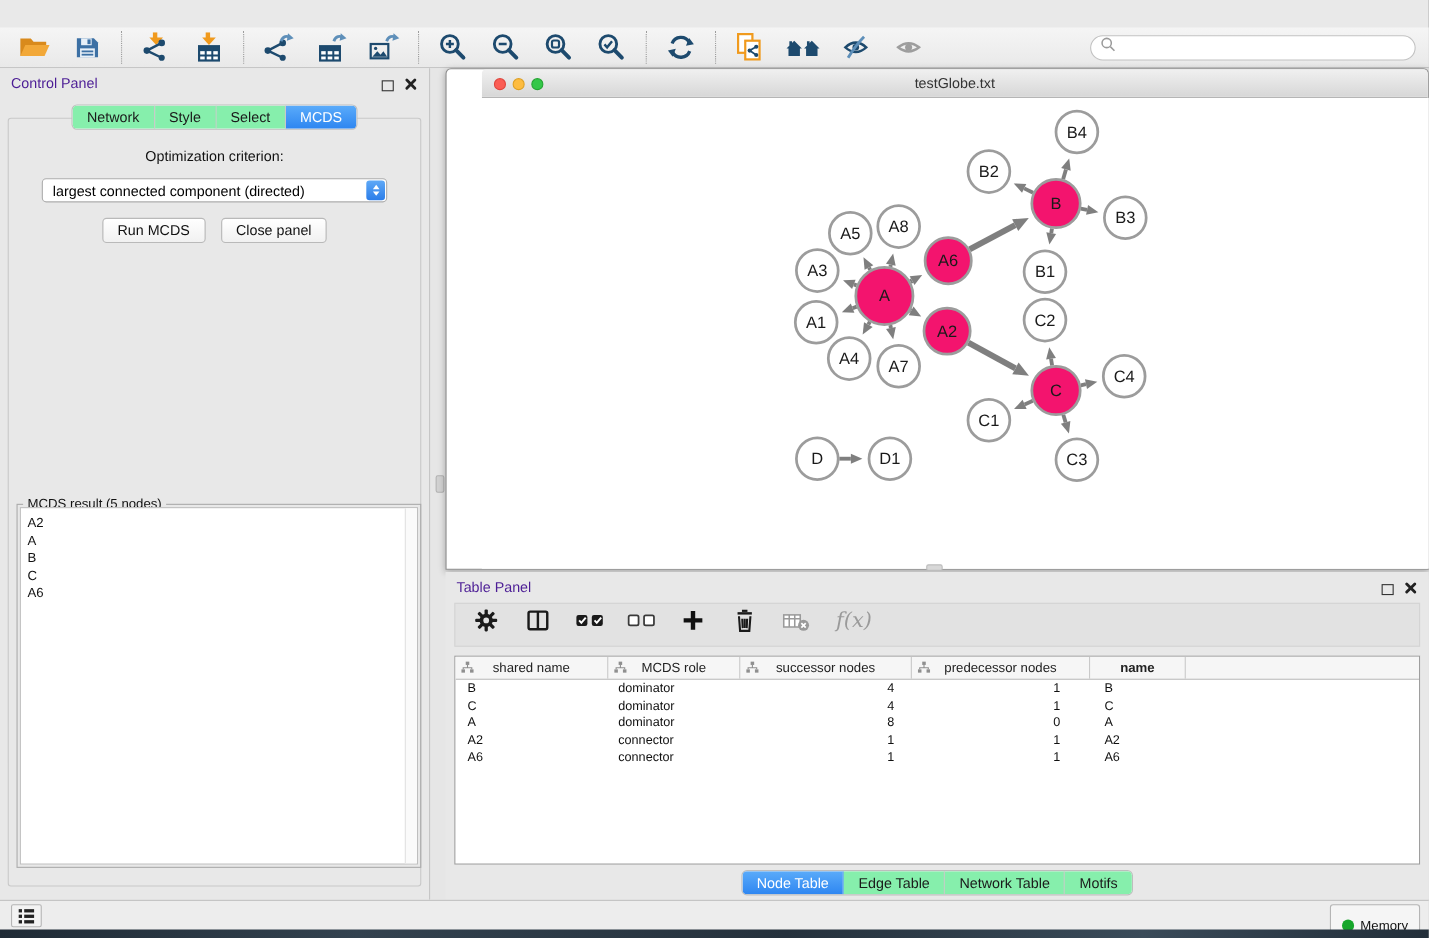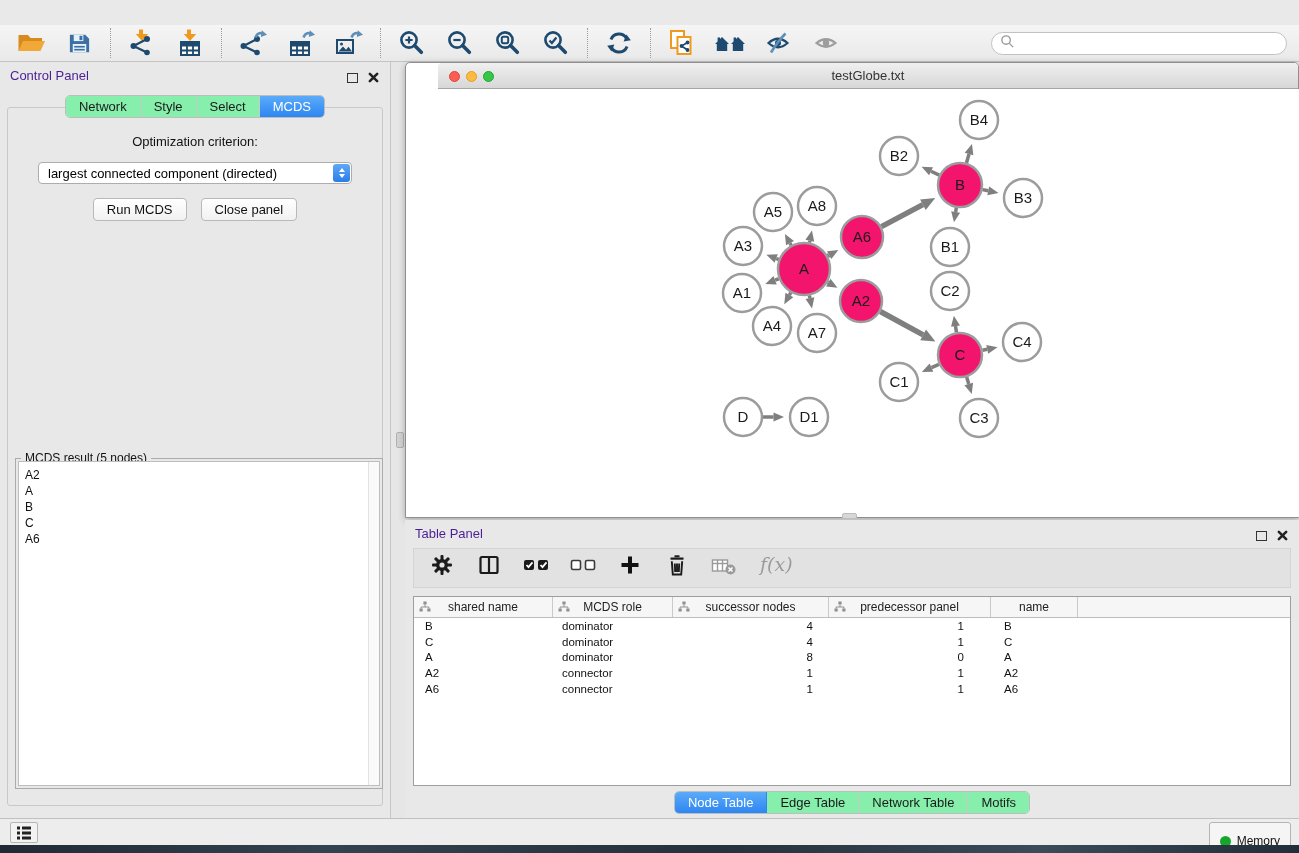--- a/index.html
+++ b/index.html
@@ -686,23 +686,23 @@
             </div>
             <div class="nt-th" style="width: 162px;">
               <span class="tree"><svg width="12" height="12" viewBox="0 0 12 12">
                   <g fill="#8F8F8F">
                     <rect x="4.4" y="0.5" width="3.2" height="3"></rect>
                     <rect x="0.5" y="7.5" width="3.2" height="3"></rect>
                     <rect x="8.3" y="7.5" width="3.2" height="3"></rect>
                   </g>
                   <path d="M6 3.5 V6 M2.1 7.5 V6 H9.9 V7.5" stroke="#8F8F8F" fill="none" stroke-width="1"></path>
                 </svg></span>
-              <span>predecessor panel</span>
-            </div>
-            <div class="nt-th" style="width: 87px;">
+              <span>predecessor nodes</span>
+            </div>
+            <div class="nt-th" style="width: 87px; font-weight: bold;">
               <span>name</span>
             </div>
             <div class="nt-th nt-filler"></div>
           </div>
         <div id="nt-body">
             <div class="nt-row">
               <div class="nt-cell left0" style="width: 139px;">B</div>
               <div class="nt-cell left" style="width: 120px;">dominator</div>
               <div class="nt-cell right1" style="width: 156px;">4</div>
               <div class="nt-cell right2" style="width: 162px;">1</div>

